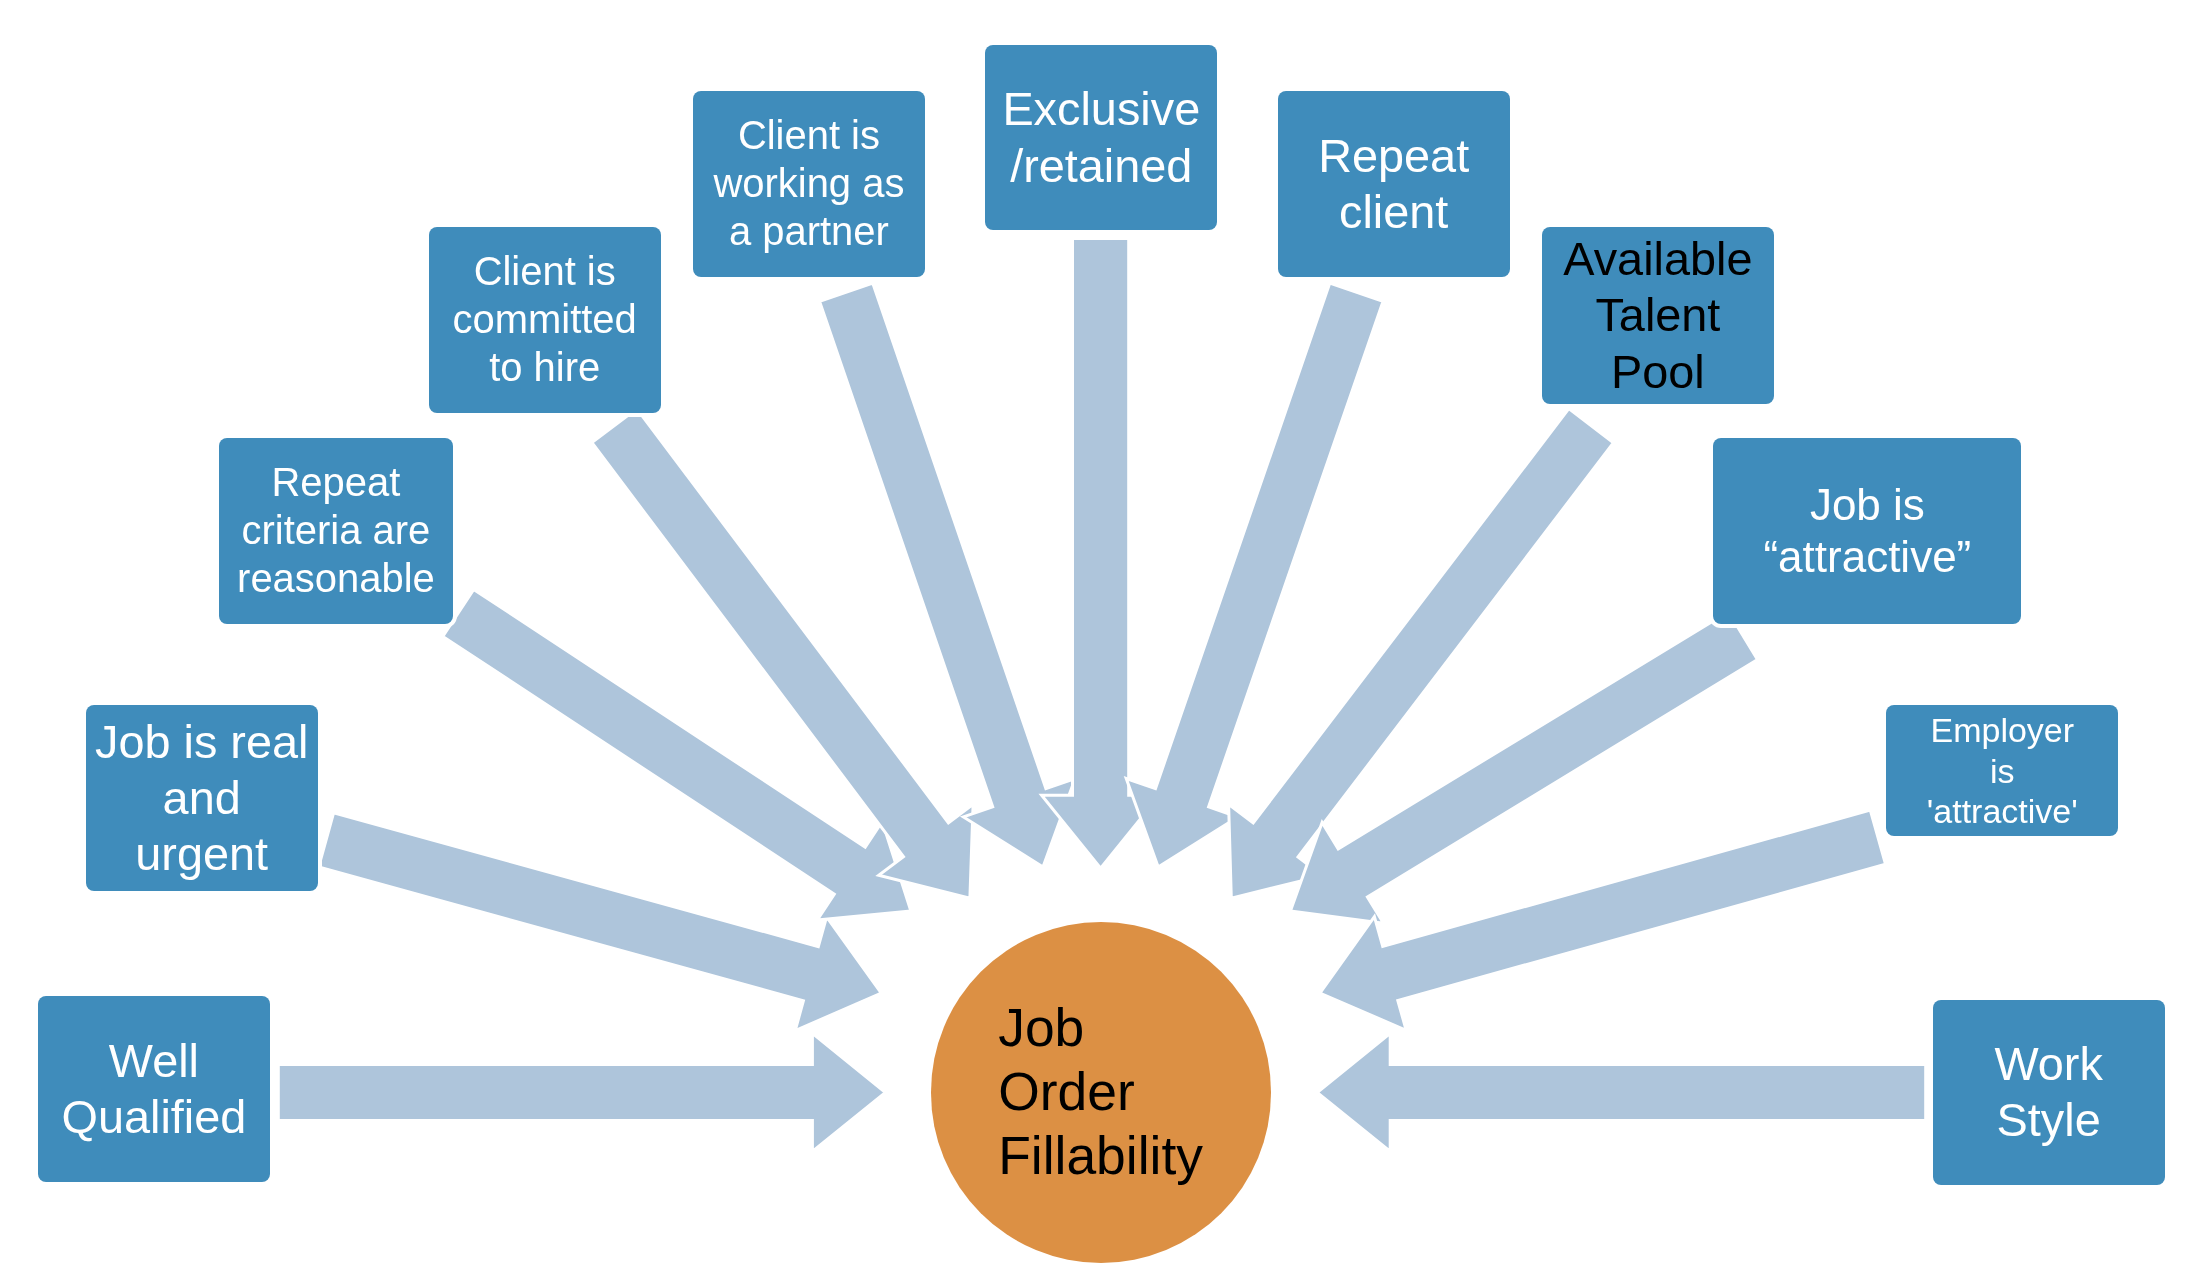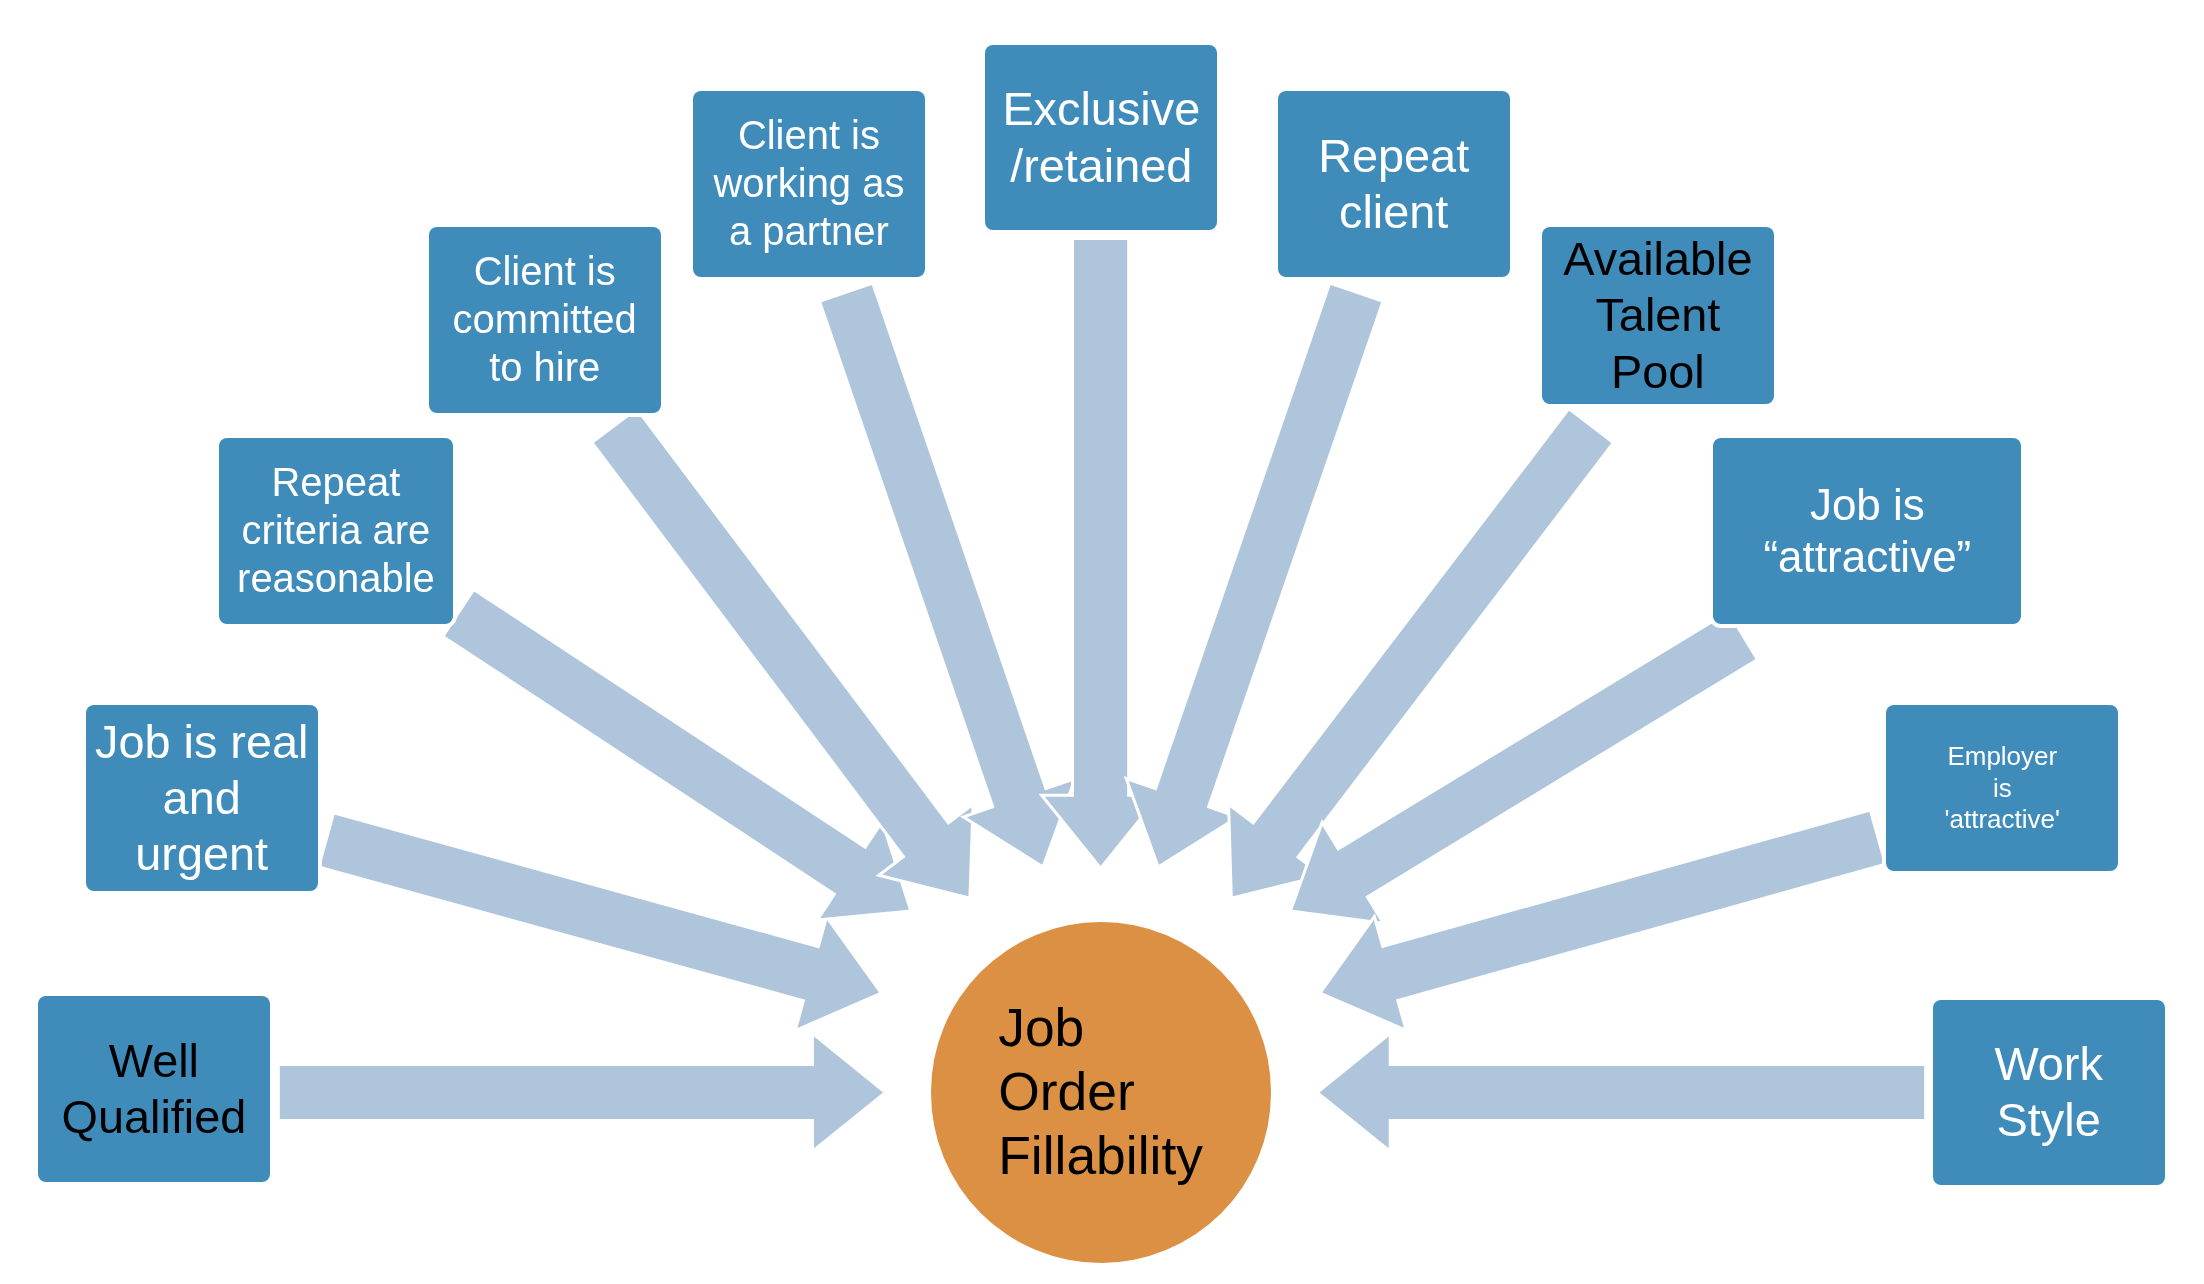--- a/index.html
+++ b/index.html
@@ -27,21 +27,21 @@
     <polygon points="819.6,301.4 992.7,806.8 963.4,816.9 1043.0,866.9 1075.1,778.6 1045.9,788.6 872.8,283.2" fill="#AEC5DB" stroke="#ffffff" stroke-width="3"></polygon>
     <polygon points="1072.5,238.4 1072.5,795.2 1041.6,795.2 1100.6,868.3 1159.6,795.2 1128.7,795.2 1128.7,238.4" fill="#AEC5DB" stroke="#ffffff" stroke-width="3"></polygon>
     <polygon points="1329.8,283.1 1155.5,788.6 1126.2,778.5 1158.2,866.9 1237.9,817.0 1208.6,806.9 1383.0,301.4" fill="#AEC5DB" stroke="#ffffff" stroke-width="3"></polygon>
     <polygon points="1568.8,408.6 1253.2,822.9 1228.6,804.2 1231.3,898.1 1322.6,875.7 1298.0,857.0 1613.5,442.7" fill="#AEC5DB" stroke="#ffffff" stroke-width="3"></polygon>
     <polygon points="1728.4,611.6 1338.2,848.9 1322.1,822.4 1290.4,910.9 1383.5,923.3 1367.4,896.9 1757.6,659.6" fill="#AEC5DB" stroke="#ffffff" stroke-width="3"></polygon>
     <polygon points="1870.3,810.0 1382.7,946.4 1374.4,916.6 1319.9,993.1 1406.2,1030.3 1397.8,1000.5 1885.5,864.2" fill="#AEC5DB" stroke="#ffffff" stroke-width="3"></polygon>
     <polygon points="1925.7,1064.4 1390.2,1064.4 1390.2,1033.4 1317.1,1092.5 1390.2,1151.5 1390.2,1120.6 1925.7,1120.6" fill="#AEC5DB" stroke="#ffffff" stroke-width="3"></polygon>
   </svg>
 
 <div id="boxes">
-    <div class="box" style="left: 37.9515px; top: 995.987px; width: 231.926px; height: 185.861px; background: rgb(63, 140, 187); color: #000000; font-size: 46.835px;">
+    <div class="box" style="left: 37.9515px; top: 995.987px; width: 231.926px; height: 185.861px; background: rgb(63, 140, 187); color: #ffffff; font-size: 46.835px;">
       <span>Well
 Qualified</span>
     </div>
     <div class="box" style="left: 85.7423px; top: 705.136px; width: 231.926px; height: 185.861px; background: rgb(63, 140, 187); color: rgb(255, 255, 255); font-size: 46.835px;">
       <span>Job is real
 and
 urgent</span>
     </div>
     <div class="box" style="left: 219.276px; top: 438.404px; width: 233.332px; height: 185.861px; background: rgb(63, 140, 187); color: rgb(255, 255, 255); font-size: 39.9475px;">
       <span>Repeat
@@ -68,21 +68,21 @@
     </div>
     <div class="box" style="left: 1541.96px; top: 227.006px; width: 231.926px; height: 177px; background: rgb(63, 140, 187); color: #000000; font-size: 46.835px;">
       <span>Available
 Talent
 Pool</span>
     </div>
     <div class="box" style="left: 1713.44px; top: 438.404px; width: 307.829px; height: 185.861px; background: rgb(63, 140, 187); color: rgb(255, 255, 255); font-size: 44px;">
       <span>Job is
 “attractive”</span>
     </div>
-    <div class="box" style="left: 1886.33px; top: 705.136px; width: 231.926px; height: 166px; background: rgb(63, 140, 187); color: rgb(255, 255, 255); font-size: 26px;">
+    <div class="box" style="left: 1886.33px; top: 705.136px; width: 231.926px; height: 131px; background: rgb(63, 140, 187); color: rgb(255, 255, 255); font-size: 34px; align-items: flex-end;">
       <span>Employer
 is
 'attractive'</span>
     </div>
     <div class="box" style="left: 1932.72px; top: 1000.24px; width: 231.926px; height: 184.442px; background: rgb(63, 140, 187); color: #ffffff; font-size: 46.835px;">
       <span>Work
 Style</span>
     </div>
   </div>
 

